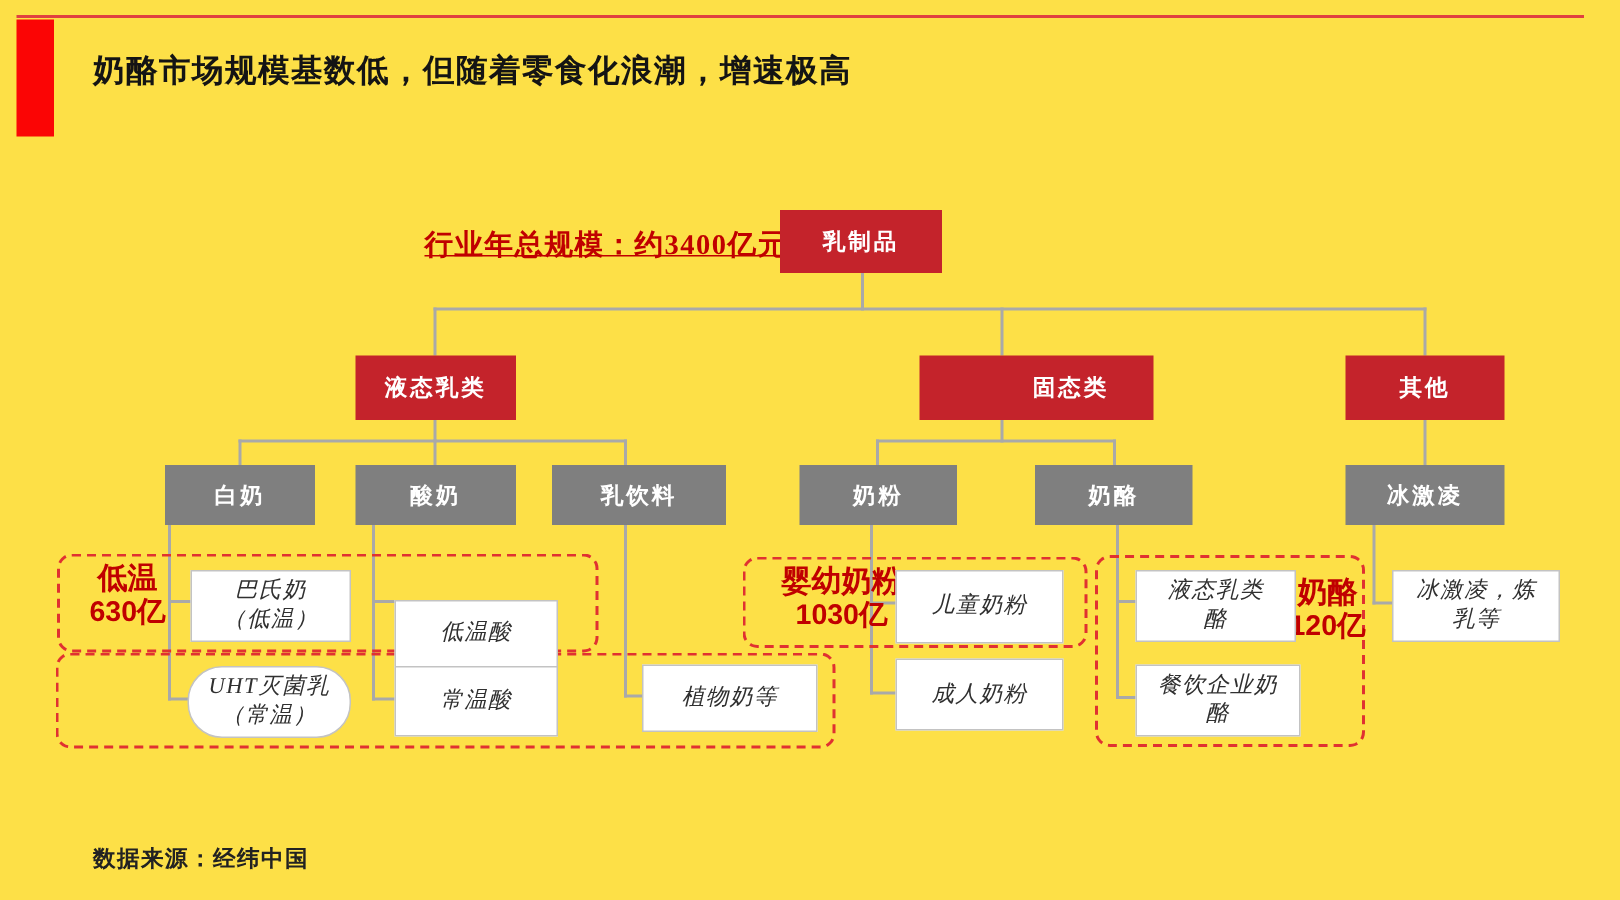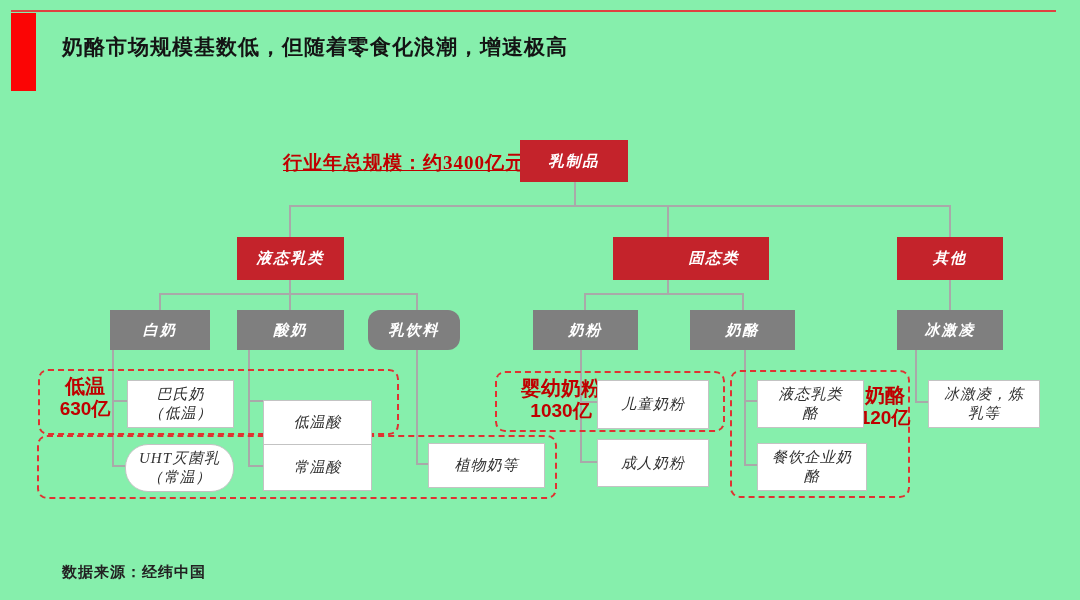--- a/index.html
+++ b/index.html
@@ -1,28 +1,28 @@
 <!DOCTYPE html>
 <html><head>
 <meta charset="utf-8">
 <style>
   html,body{margin:0;padding:0;background:#fff;}
-  .slide{position:relative;width:1080px;height:600px;background:#86efac;overflow:hidden;
+  .slide{position:relative;width:1080px;height:600px;background:#fde047;overflow:hidden;
          font-family:"Liberation Sans", sans-serif;}
 
   .top-rule{position:absolute;left:11px;top:10px;width:1045px;height:2px;background:#e04040;}
   .accent-bar{position:absolute;left:11px;top:13px;width:25px;height:78px;background:#fb0505;}
   .page-title{position:absolute;left:62px;top:33px;font-size:21px;font-weight:bold;color:#141414;
               letter-spacing:1px;}
 
   .annotation{position:absolute;left:283px;top:150px;font-size:19px;font-weight:bold;color:#c00000;
               font-family:"Liberation Serif", serif;text-decoration:underline;letter-spacing:1px;}
 
   .node{position:absolute;display:flex;align-items:center;justify-content:center;
-        font-family:"Liberation Serif", serif;font-style:italic;font-weight:bold;
+        font-family:"Liberation Serif", serif;font-weight:bold;
         font-size:15px;color:#ffffff;letter-spacing:2px;text-align:center;}
   .node-red{background:#c4232b;}
   .node-gray{background:#7f7f7f;}
 
   .leaf{position:absolute;display:flex;align-items:center;justify-content:center;
         background:#ffffff;border:1px solid #c3c3c3;
         font-family:"Liberation Serif", serif;font-style:italic;color:#303030;
         font-size:15px;line-height:1.25;text-align:center;white-space:pre-line;letter-spacing:1px;}
 
   .line{position:absolute;background:#a9a9a9;}
@@ -106,21 +106,21 @@
   </div>
 
   <div class="node node-red" style="left:520px;top:140px;width:108px;height:42px;">乳制品</div>
 
   <div class="node node-red" style="left:237px;top:237px;width:107px;height:43px;">液态乳类</div>
   <div class="node node-red" style="left:613px;top:237px;width:110px;height:43px;padding-left:46px;">固态类</div>
   <div class="node node-red" style="left:897px;top:237px;width:106px;height:43px;">其他</div>
 
   <div class="node node-gray" style="left:110px;top:310px;width:100px;height:40px;">白奶</div>
   <div class="node node-gray" style="left:237px;top:310px;width:107px;height:40px;">酸奶</div>
-  <div class="node node-gray" style="left:368px;top:310px;width:92px;height:40px;border-radius:12px;">乳饮料</div>
+  <div class="node node-gray" style="left:368px;top:310px;width:116px;height:40px;">乳饮料</div>
   <div class="node node-gray" style="left:533px;top:310px;width:105px;height:40px;">奶粉</div>
   <div class="node node-gray" style="left:690px;top:310px;width:105px;height:40px;">奶酪</div>
   <div class="node node-gray" style="left:897px;top:310px;width:106px;height:40px;">冰激凌</div>
 
   <div class="leaf" style="left:127px;top:380px;width:105px;height:46px;">巴氏奶
 （低温）</div>
   <div class="leaf" style="left:263px;top:400px;width:107px;height:43px;">低温酸</div>
   <div class="leaf" style="left:125px;top:444px;width:107px;height:46px;border-radius:23px;">UHT灭菌乳
 （常温）</div>
   <div class="leaf" style="left:263px;top:444px;width:107px;height:45px;">常温酸</div>

